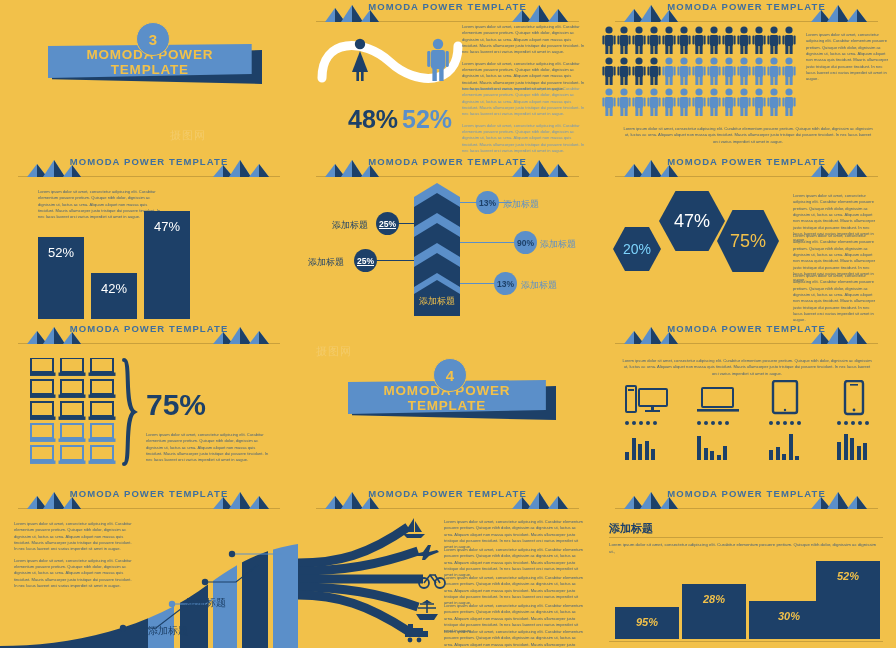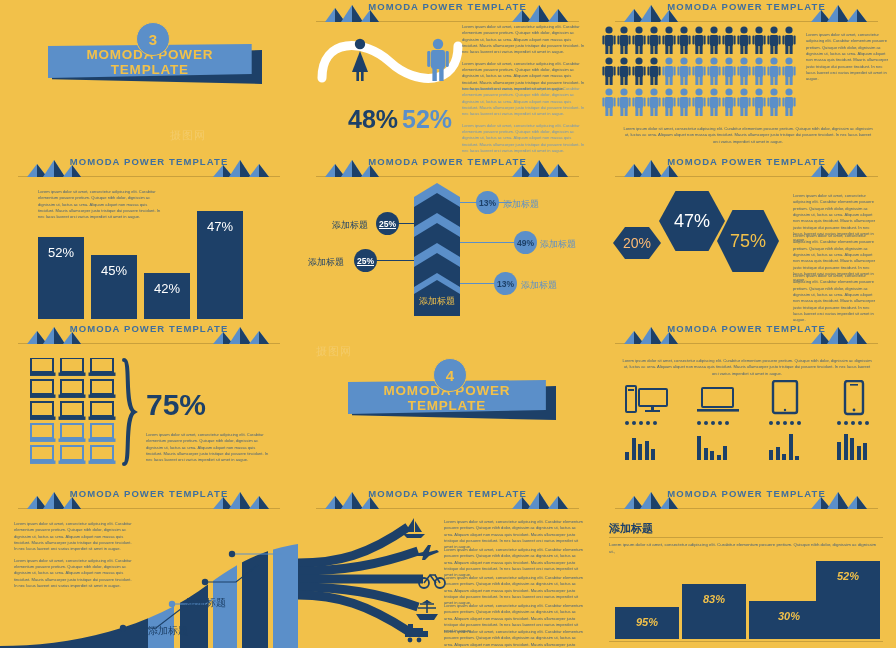--- a/index.html
+++ b/index.html
@@ -303,23 +303,20 @@
           <polygon points="52,5 62,18 52,18" fill="#1d4068"></polygon>
       </svg>
     </div>
     <div class="lorem sz6" style="position:absolute;left:38px;top:34px;width:125px;">
       <p>Lorem ipsum dolor sit amet, consectetur adipiscing elit. Curabitur elementum posuere pretium. Quisque nibh dolor, dignissim ac dignissim ut, luctus ac urna. Aliquam aliquet non massa quis tincidunt. Mauris ullamcorper justo tristique dui posuere tincidunt. In nec lacus laoreet orci varius imperdiet sit amet in augue.</p>
     </div>
     <div class="barchart" style="left:38px;top:52px;height:112px;">
       <div class="bar" style="width:46px;height:82px;">
           <span>52%</span>
         </div>
-      <div class="bar" style="width:46px;height:64px;">
-          <span>45%</span>
-        </div>
       <div class="bar" style="width:46px;height:46px;">
           <span>42%</span>
         </div>
       <div class="bar" style="width:46px;height:108px;">
           <span>47%</span>
         </div>
     </div>
   </div>
 
   <div class="panel" style="left:298px;top:155px;width:299px;height:167px;">
@@ -359,21 +356,21 @@
     </svg>
     <div style="position:absolute;left:116px;top:140px;width:46px;text-align:center;color:#f2c14a;font-size:9px;">添加标题</div>
 
     <div class="cir dark" style="left:78px;top:57px;width:23px;height:23px;">25%</div>
     <div class="cn" style="left:34px;top:64px;">添加标题</div>
     <div class="cir dark" style="left:56px;top:94px;width:23px;height:23px;">25%</div>
     <div class="cn" style="left:10px;top:101px;">添加标题</div>
 
     <div class="cir lite" style="left:178px;top:36px;width:23px;height:23px;">13%</div>
     <div class="cn blue" style="left:205px;top:43px;">添加标题</div>
-    <div class="cir lite" style="left:216px;top:76px;width:23px;height:23px;">49%</div>
+    <div class="cir lite" style="left:216px;top:76px;width:23px;height:23px;">90%</div>
     <div class="cn blue" style="left:242px;top:83px;">添加标题</div>
     <div class="cir lite" style="left:196px;top:117px;width:23px;height:23px;">13%</div>
     <div class="cn blue" style="left:223px;top:124px;">添加标题</div>
   </div>
 
   <div class="panel" style="left:597px;top:155px;width:299px;height:167px;">
     <div class="phead">
       <div class="rule"></div>
       <svg class="mts left" width="70" height="18" viewBox="0 0 70 18">
         <polygon points="6,18 16,5 26,18" fill="#5b8fc9"></polygon>
@@ -386,21 +383,21 @@
       <div class="ttl">MOMODA POWER TEMPLATE</div>
       <svg class="mts right" width="70" height="18" viewBox="0 0 70 18">
         <polygon points="6,18 16,6 26,18" fill="#5b8fc9"></polygon>
           <polygon points="16,6 26,18 16,18" fill="#1d4068"></polygon>
         <polygon points="22,18 33,1 44,18" fill="#5b8fc9"></polygon>
           <polygon points="33,1 44,18 33,18" fill="#1d4068"></polygon>
         <polygon points="42,18 52,5 62,18" fill="#5b8fc9"></polygon>
           <polygon points="52,5 62,18 52,18" fill="#1d4068"></polygon>
       </svg>
     </div>
-    <div class="hex" style="left:16px;top:72px;width:48px;height:32px;font-size:14px;color:#fdba74;">20%</div>
+    <div class="hex" style="left:16px;top:72px;width:48px;height:44px;font-size:14px;color:#7dd3fc;">20%</div>
     <div class="hex" style="left:62px;top:36px;width:66px;height:60px;font-size:18px;color:#fff;">47%</div>
     <div class="hex" style="left:120px;top:55px;width:62px;height:62px;font-size:18px;color:#f2c14a;">75%</div>
 
     <div class="lorem sz6" style="position:absolute;left:196px;top:38px;width:86px;">
       <p>Lorem ipsum dolor sit amet, consectetur adipiscing elit. Curabitur elementum posuere pretium. Quisque nibh dolor, dignissim ac dignissim ut, luctus ac urna. Aliquam aliquet non massa quis tincidunt. Mauris ullamcorper justo tristique dui posuere tincidunt. In nec lacus laoreet orci varius imperdiet sit amet in augue.</p>
     </div>
     <div class="lorem sz6" style="position:absolute;left:196px;top:78px;width:86px;">
       <p>Lorem ipsum dolor sit amet, consectetur adipiscing elit. Curabitur elementum posuere pretium. Quisque nibh dolor, dignissim ac dignissim ut, luctus ac urna. Aliquam aliquet non massa quis tincidunt. Mauris ullamcorper justo tristique dui posuere tincidunt. In nec lacus laoreet orci varius imperdiet sit amet in augue.</p>
     </div>
     <div class="lorem sz6" style="position:absolute;left:196px;top:118px;width:86px;">
@@ -748,21 +745,21 @@
     <div class="brtitle" style="left:12px;top:34px;">添加标题</div>
     <div class="brrule" style="left:12px;top:50px;width:274px;"></div>
     <div class="lorem sz7" style="position:absolute;left:12px;top:55px;width:274px;">
       <p>Lorem ipsum dolor sit amet, consectetur adipiscing elit. Curabitur elementum posuere pretium. Quisque nibh dolor, dignissim ac dignissim ut.,</p>
     </div>
 
     <div class="brbar" style="left:18px;top:120px;width:64px;height:32px;">
         <span>95%</span>
       </div>
     <div class="brbar" style="left:85px;top:97px;width:64px;height:55px;">
-        <span>83%</span>
+        <span>28%</span>
       </div>
     <div class="brbar" style="left:152px;top:114px;width:80px;height:38px;">
         <span>30%</span>
       </div>
     <div class="brbar" style="left:219px;top:74px;width:64px;height:78px;">
         <span>52%</span>
       </div>
     <div class="brrule" style="left:12px;top:154px;width:274px;"></div>
   </div>
 

